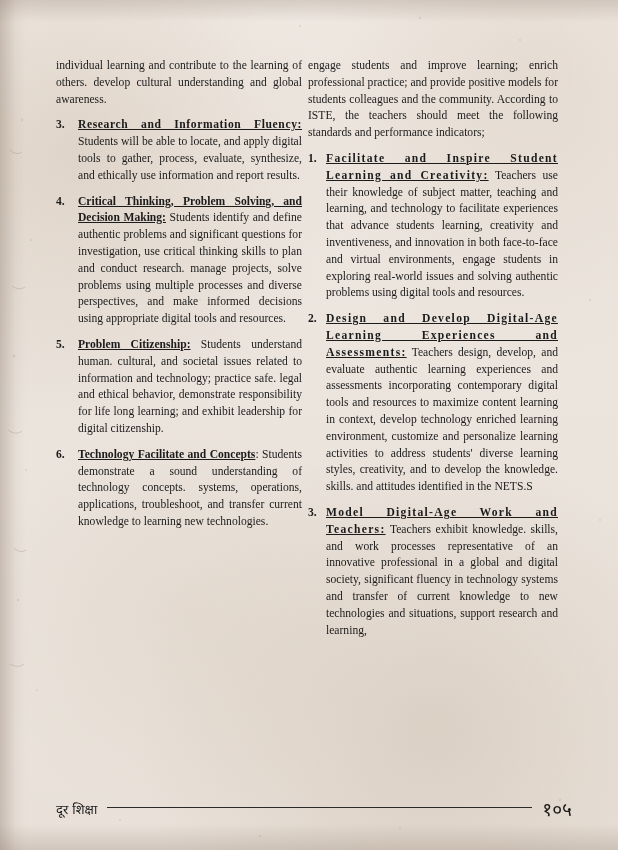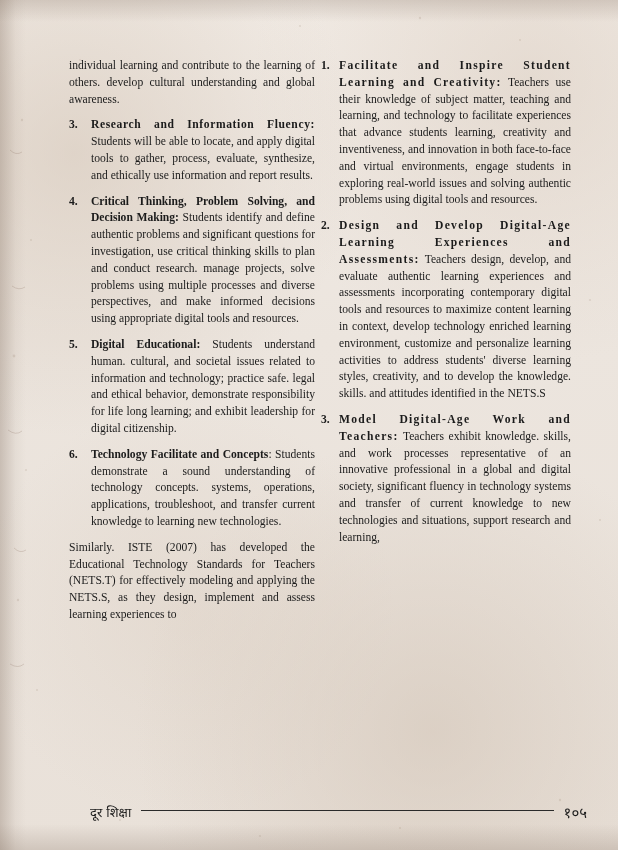--- a/index.html
+++ b/index.html
@@ -55,21 +55,20 @@
     position: absolute;
     left: 56px;
     right: 34px;
     top: 58px;
     bottom: 0;
   }
   .columns {
     display: flex;
     gap: 6px;
     height: 748px;
-    justify-content: center;
   }
   .col {
     width: 246px;
     font-size: 11.6px;
     line-height: 1.45;
     text-align: justify;
   }
   .col.right { width: 250px; }
 
   p.plain {
@@ -91,54 +90,54 @@
   .num.rightnum {
     width: 16px;
     flex: 0 0 16px;
   }
   .body {
     flex: 1 1 auto;
     text-align: justify;
   }
   .hdr {
     font-weight: bold;
+    text-decoration: underline;
   }
   .spaced {
     letter-spacing: 0.6px;
   }
   .wide {
     letter-spacing: 1.3px;
   }
 
   
   .footer {
     position: absolute;
     left: 56px;
-    right: 31px;
+    right: 46px;
     bottom: 28px;
     display: flex;
     align-items: center;
     gap: 10px;
-    margin-left: 34px;
   }
   .footer-left {
     font-family: "DejaVu Sans", sans-serif;
     font-size: 13px;
     white-space: nowrap;
     color: #1b1b1b;
   }
   .footer-rule {
     flex: 1 1 auto;
     height: 1px;
     background: #2a2a2a;
     margin-bottom: 3px;
   }
   .footer-right {
     font-family: Liberation Sans, sans-serif;
-    font-size: 15px;
+    font-size: 19px;
     white-space: nowrap;
   }
 </style>
 </head>
 <body>
 
 <div class="page"></div>
 <svg class="speckles" width="618" height="850" aria-hidden="true">
   <g fill="rgba(140,115,95,0.35)">
     <circle cx="22" cy="120" r="1.2"></circle>
@@ -189,36 +188,36 @@
       <div class="item">
         <div class="num">4.</div>
         <div class="body">
           <span class="hdr">Critical Thinking, Problem Solving, and Decision Making:</span><span> Students identify and define authentic problems and significant questions for investigation, use critical thinking skills to plan and conduct research. manage projects, solve problems using multiple processes and diverse perspectives, and make informed decisions using appropriate digital tools and resources.</span>
         </div>
       </div>
 
       <div class="item">
         <div class="num">5.</div>
         <div class="body">
-          <span class="hdr">Digital Educational:</span><span> Students understand human. cultural, and societal issues related to information and technology; practice safe. legal and ethical behavior, demonstrate responsibility for life long learning; and exhibit leadership for digital citizenship.</span>
+          <span class="hdr">Problem Citizenship:</span><span> Students understand human. cultural, and societal issues related to information and technology; practice safe. legal and ethical behavior, demonstrate responsibility for life long learning; and exhibit leadership for digital citizenship.</span>
         </div>
       </div>
 
       <div class="item">
         <div class="num">6.</div>
         <div class="body">
           <span class="hdr">Technology Facilitate and Concepts</span><span>: Students demonstrate a sound understanding of technology concepts. systems, operations, applications, troubleshoot, and transfer current knowledge to learning new technologies.</span>
         </div>
       </div>
 
-      <p class="plain">Similarly. ISTE (2007) has developed the Educational Technology Standards for Teachers (NETS.T) for effectively modeling and applying the NETS.S, as they design, implement and assess learning experiences to</p>
     </div>
 
     <div class="col right">
 
+      <p class="plain">engage students and improve learning; enrich professional practice; and provide positive models for students colleagues and the community. According to ISTE, the teachers should meet the following standards and performance indicators;</p>
 
       <div class="item">
         <div class="num rightnum">1.</div>
         <div class="body">
           <span class="hdr wide">Facilitate and Inspire Student Learning and Creativity:</span><span> Teachers use their knowledge of subject matter, teaching and learning, and technology to facilitate experiences that advance students learning, creativity and inventiveness, and innovation in both face-to-face and virtual environments, engage students in exploring real-world issues and solving authentic problems using digital tools and resources.</span>
         </div>
       </div>
 
       <div class="item">
         <div class="num rightnum">2.</div>

